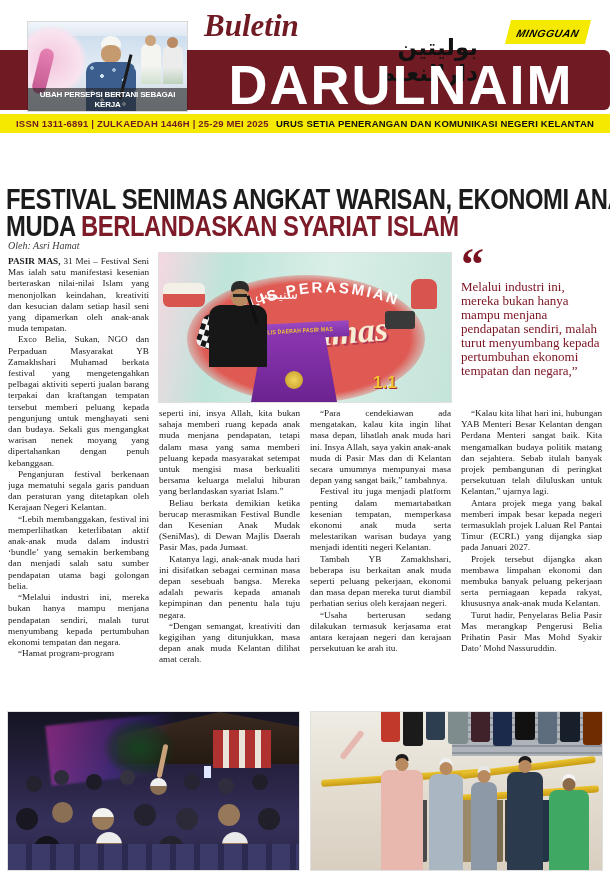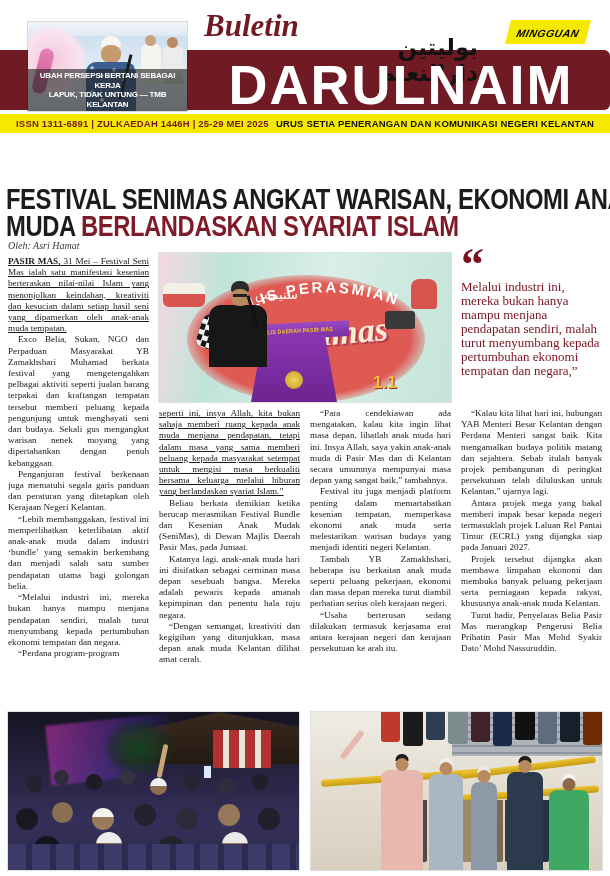--- a/index.html
+++ b/index.html
@@ -73,21 +73,21 @@
     font-family:"Liberation Sans",sans-serif; font-weight:bold;}
   .headline .hl-line{display:block; white-space:nowrap; font-size:29px; line-height:27px;
     letter-spacing:-.5px; transform:scaleX(.82); transform-origin:0 50%; color:#1c1c1c;}
   .headline .red{color:var(--headline_red);}
   .byline{position:absolute; left:8px; top:240px; font-style:italic; font-size:10px; color:#3c3c3c;}
 
   
   .col{position:absolute; width:141px; overflow:hidden; font-size:9.2px; line-height:11.2px;
     text-align:justify; color:#1a1a1a;}
   .col p{text-indent:10px; margin:0;}
-  .col p.noindent{text-indent:0;text-decoration:underline;}
+  .col p.noindent{text-indent:0;}
   .col1{left:8px;  top:256px; height:448px;}
   .col2{left:159px; top:408px; height:296px;}
   .col3{left:310px; top:408px; height:296px;}
   .col4{left:461px; top:408px; height:296px;}
 
   
   .center-photo{position:absolute; left:159px; top:253px; width:292px; height:149px; overflow:hidden;
     background:linear-gradient(100deg,#f5d8e2 0%,#bfe4da 22%,#d9efe7 55%,#c5e4d9 100%);
     box-shadow:0 0 0 1px rgba(0,0,0,.12);}
   .cp-blob{position:absolute; left:28px; top:22px; width:238px; height:128px; border-radius:50%;
@@ -190,21 +190,20 @@
         <span class="head"></span>
       </div>
     <div class="hp-man">
       <div class="hp-kopiah"></div>
       <div class="hp-face"></div>
       <div class="hp-shirt"></div>
       <div class="hp-mic"></div>
     </div>
     <div class="hp-caption">
       <span>UBAH PERSEPSI BERTANI SEBAGAI KERJA</span><br>
-      <span>LAPUK, TIDAK UNTUNG — TMB KELANTAN</span>
     </div>
   </div>
 
   <div class="yellow-bar">
     <span class="issn">ISSN 1311-6891 | ZULKAEDAH 1446H |  25-29 MEI 2025</span>
     <span class="org">URUS SETIA PENERANGAN DAN KOMUNIKASI NEGERI KELANTAN</span>
   </div>
 
 
   <h1 class="headline">
@@ -212,21 +211,21 @@
     <span class="hl-line"><span>MUDA </span><span class="red">BERLANDASKAN SYARIAT ISLAM</span></span>
   </h1>
   <div class="byline">Oleh: Asri Hamat</div>
 
   <div class="col col1">
     <p class="noindent"><b>PASIR MAS,</b><span> 31 Mei – Festival Seni Mas ialah satu manifestasi kesenian berteraskan nilai-nilai Islam yang menonjolkan keindahan, kreativiti dan kesucian dalam setiap hasil seni yang dipamerkan oleh anak-anak muda tempatan.</span></p>
     <p>Exco Belia, Sukan, NGO dan Perpaduan Masyarakat YB Zamakhshari Muhamad berkata festival yang mengetengahkan pelbagai aktiviti seperti jualan barang terpakai dan kraftangan tempatan tersebut memberi peluang kepada pengunjung untuk menghayati seni dan budaya.  Sekali gus mengangkat warisan nenek moyang yang dipertahankan dengan penuh kebanggaan.</p>
     <p>Penganjuran festival berkenaan juga mematuhi segala garis panduan dan peraturan yang ditetapkan oleh Kerajaan Negeri Kelantan.</p>
     <p>“Lebih membanggakan, festival ini memperlihatkan keterlibatan aktif anak-anak muda dalam industri ‘bundle’ yang semakin berkembang dan menjadi salah satu sumber pendapatan utama bagi golongan belia.</p>
     <p>“Melalui industri ini, mereka bukan hanya mampu menjana pendapatan sendiri, malah turut menyumbang kepada pertumbuhan ekonomi tempatan dan negara.</p>
-    <p>“Perdana program-program</p>
+    <p>“Hamat program-program</p>
   </div>
 
   <div class="center-photo">
     <div class="cp-blob"></div>
     <svg class="cp-arc" width="292" height="149">
       <defs>
           <path id="arcPath" d="M 58,74 Q 150,14 252,58"></path>
         </defs>
       <text font-family="Liberation Sans, sans-serif" font-size="15" font-weight="bold" fill="#ffffff" letter-spacing="2.5">
         <textPath href="#arcPath">MAJLIS PERASMIAN</textPath>

